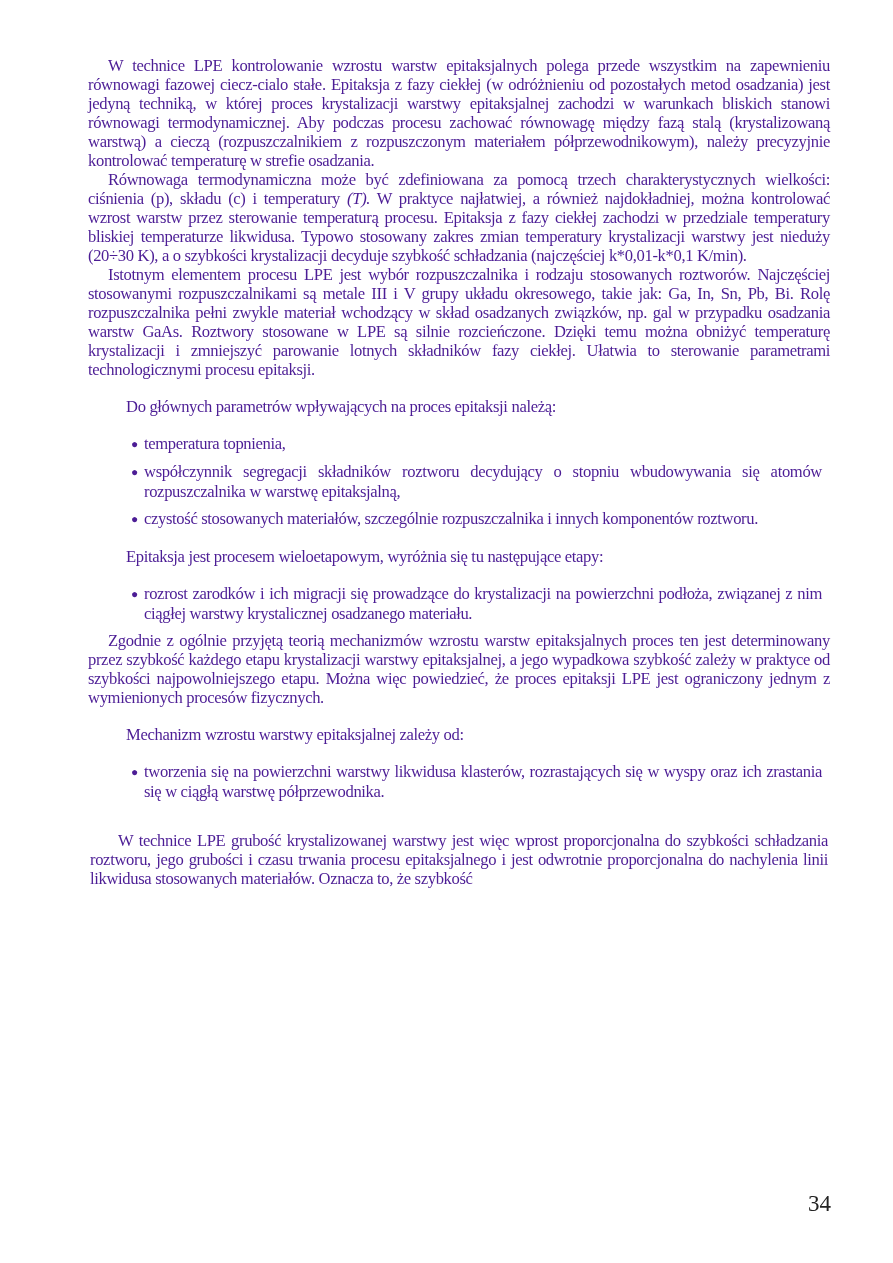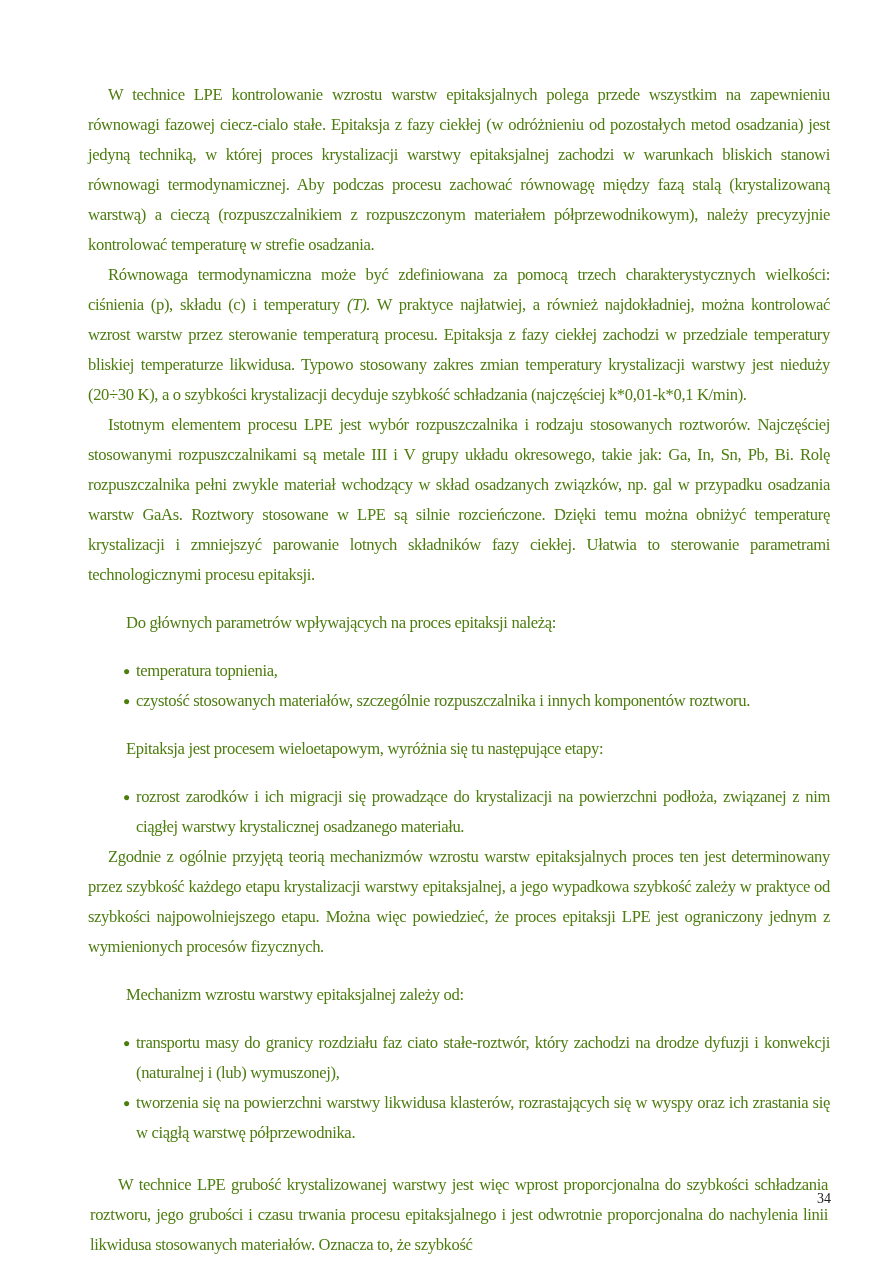--- a/index.html
+++ b/index.html
@@ -1,65 +1,65 @@
 <!DOCTYPE html>
 <html><head>
 <meta charset="utf-8">
 <style>
   html, body { margin: 0; padding: 0; background: #ffffff; }
   body { width: 893px; height: 1263px; position: relative; overflow: hidden; }
   .page {
-    position: absolute; left: 88px; top: 80px; width: 742px;
+    position: absolute; left: 88px; top: 56px; width: 742px;
     font-family: "Liberation Serif", serif;
-    font-size: 16.6px; line-height: 30px; color: #4d7c0f;
+    font-size: 16.6px; line-height: 19px; color: #4c1d95;
     letter-spacing: -0.35px;
   }
   .para { margin: 0; text-align: justify; text-indent: 20px; }
   .lead { margin: 18px; text-indent: 20px; }
   .list { list-style: none; margin: 0; padding: 0; }
   .list li {
-    position: relative; margin: 0; padding-left: 48px; text-indent: -13px;
+    position: relative; margin: 8px; padding-left: 48px; text-indent: -13px;
     text-align: justify;
   }
   .bullet { display: inline-block; width: 13px; text-indent: 0; font-size: 12px; vertical-align: 1px; }
   .gap { height: 20px; }
   .final { margin: 2px; text-align: justify; text-indent: 28px; padding-left: 0; }
   .pagenum {
     position: absolute; right: 62px; top: 1191px;
-    font-family: "Liberation Serif", serif; font-size: 14px; color: #222;
+    font-family: "Liberation Serif", serif; font-size: 23px; color: #222;
   }
   em { font-style: italic; }
 </style>
 </head>
 <body>
 
 <div class="page">
 
   <p class="para">W technice LPE kontrolowanie wzrostu warstw epitaksjalnych polega przede wszystkim na zapewnieniu równowagi fazowej ciecz-cialo stałe. Epitaksja z fazy ciekłej (w odróżnieniu od pozostałych metod osadzania) jest jedyną techniką, w której proces krystalizacji warstwy epitaksjalnej zachodzi w warunkach bliskich stanowi równowagi termodynamicznej. Aby podczas procesu zachować równowagę między fazą stalą (krystalizowaną warstwą) a cieczą (rozpuszczalnikiem z rozpuszczonym materiałem półprzewodnikowym), należy precyzyjnie kontrolować temperaturę w strefie osadzania.</p>
 
   <p class="para"><span>Równowaga termodynamiczna może być zdefiniowana za pomocą trzech charakterystycznych wielkości: ciśnienia (p), składu (c) i temperatury </span><em>(T).</em><span> W praktyce najłatwiej, a również najdokładniej, można kontrolować wzrost warstw przez sterowanie temperaturą procesu. Epitaksja z fazy ciekłej zachodzi w przedziale temperatury bliskiej temperaturze likwidusa. Typowo stosowany zakres zmian temperatury krystalizacji warstwy jest nieduży (20÷30 K), a o szybkości krystalizacji decyduje szybkość schładzania (najczęściej k*0,01-k*0,1 K/min).</span></p>
 
   <p class="para">Istotnym elementem procesu LPE jest wybór rozpuszczalnika i rodzaju stosowanych roztworów. Najczęściej stosowanymi rozpuszczalnikami są metale III i V grupy układu okresowego, takie jak: Ga, In, Sn, Pb, Bi. Rolę rozpuszczalnika pełni zwykle materiał wchodzący w skład osadzanych związków, np. gal w przypadku osadzania warstw GaAs. Roztwory stosowane w LPE są silnie rozcieńczone. Dzięki temu można obniżyć temperaturę krystalizacji i zmniejszyć parowanie lotnych składników fazy ciekłej. Ułatwia to sterowanie parametrami technologicznymi procesu epitaksji.</p>
 
   <p class="lead">Do głównych parametrów wpływających na proces epitaksji należą:</p>
   <ul class="list">
     <li><span class="bullet">●</span><span>temperatura topnienia,</span></li>
+    <li><span class="bullet">●</span><span>współczynnik segregacji składników roztworu decydujący o stopniu wbudowywania się atomów rozpuszczalnika w warstwę epitaksjalną,</span></li>
     <li><span class="bullet">●</span><span>czystość stosowanych materiałów, szczególnie rozpuszczalnika i innych komponentów roztworu.</span></li>
   </ul>
 
   <p class="lead">Epitaksja jest procesem wieloetapowym, wyróżnia się tu następujące etapy:</p>
   <ul class="list">
     <li><span class="bullet">●</span><span>rozrost zarodków i ich migracji się prowadzące do krystalizacji na powierzchni podłoża, związanej z nim ciągłej warstwy krystalicznej osadzanego materiału.</span></li>
   </ul>
 
   <p class="para">Zgodnie z ogólnie przyjętą teorią mechanizmów wzrostu warstw epitaksjalnych proces ten jest determinowany przez szybkość każdego etapu krystalizacji warstwy epitaksjalnej, a jego wypadkowa szybkość zależy w praktyce od szybkości najpowolniejszego etapu. Można więc powiedzieć, że proces epitaksji LPE jest ograniczony jednym z wymienionych procesów fizycznych.</p>
 
   <p class="lead">Mechanizm wzrostu warstwy epitaksjalnej zależy od:</p>
   <ul class="list">
-    <li><span class="bullet">●</span><span>transportu masy do granicy rozdziału faz ciato stałe-roztwór, który zachodzi na drodze dyfuzji i konwekcji (naturalnej i (lub) wymuszonej),</span></li>
     <li><span class="bullet">●</span><span>tworzenia się na powierzchni warstwy likwidusa klasterów, rozrastających się w wyspy oraz ich zrastania się w ciągłą warstwę półprzewodnika.</span></li>
   </ul>
 
   <div class="gap"></div>
 
   <p class="final">W technice LPE grubość krystalizowanej warstwy jest więc wprost proporcjonalna do szybkości schładzania roztworu, jego grubości i czasu trwania procesu epitaksjalnego i jest odwrotnie proporcjonalna do nachylenia linii likwidusa stosowanych materiałów. Oznacza to, że szybkość</p>
 </div>
 
 <div class="pagenum">34</div>
 

